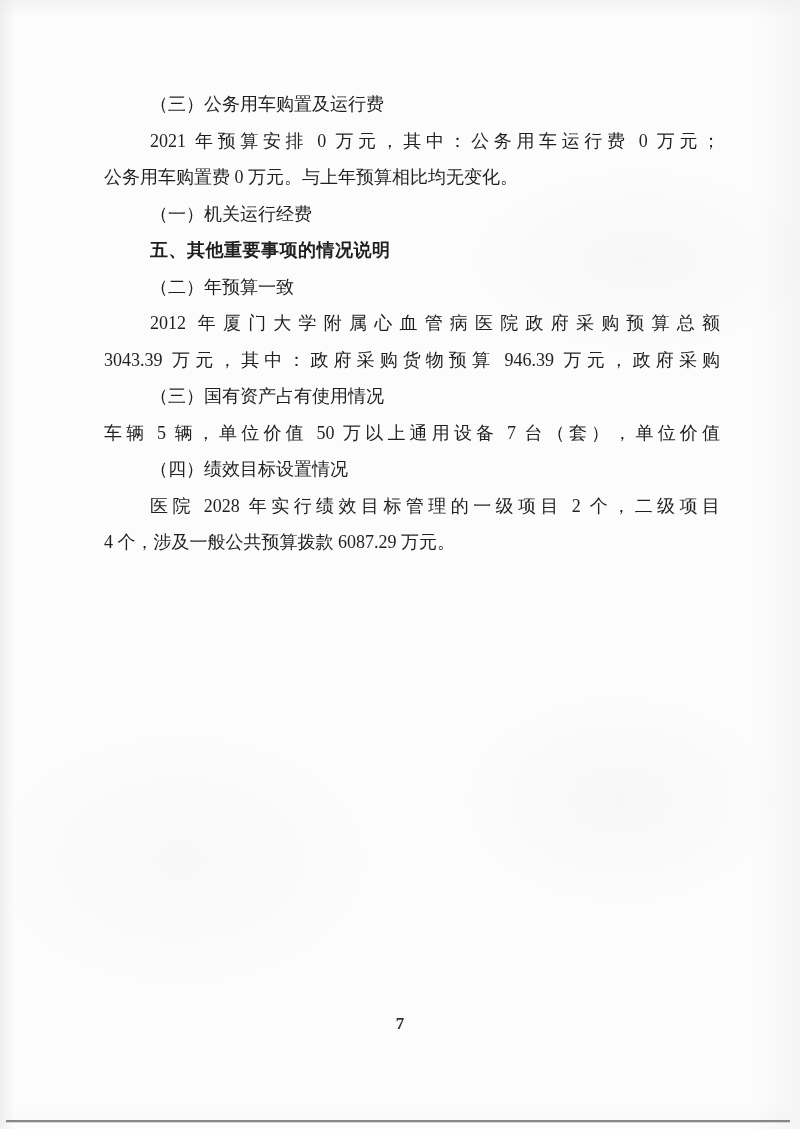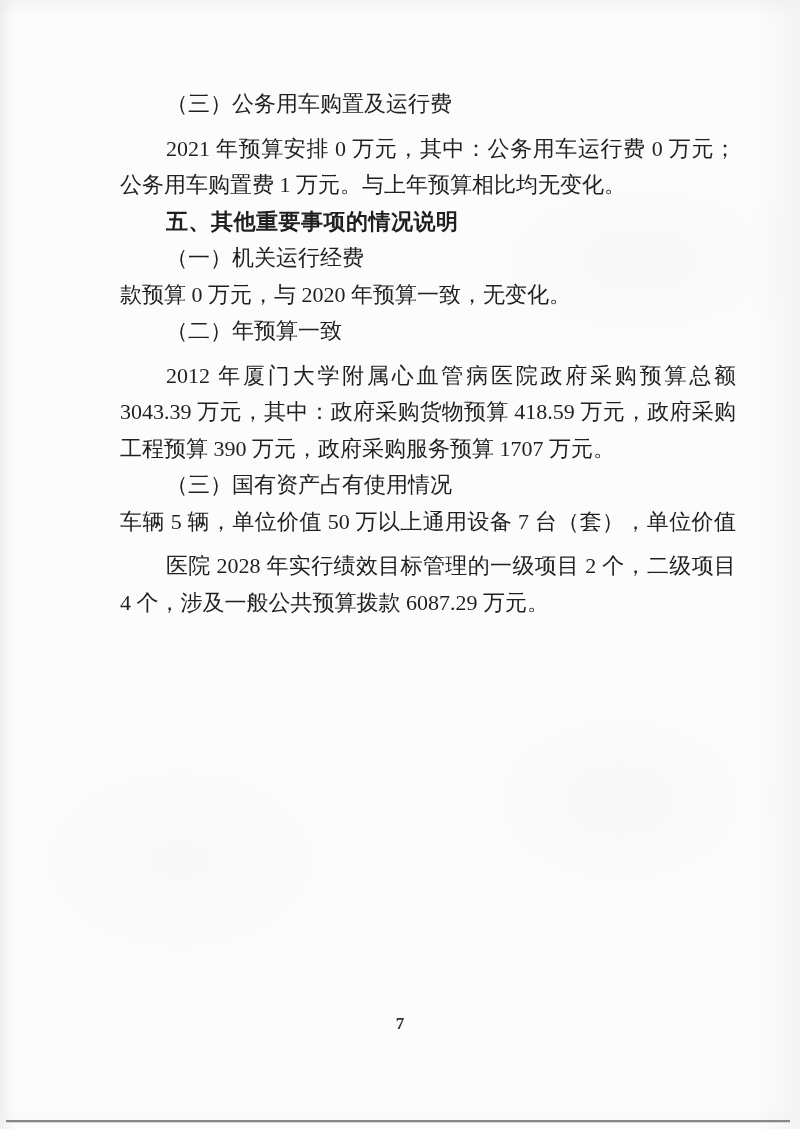--- a/index.html
+++ b/index.html
@@ -17,29 +17,29 @@
       linear-gradient(90deg, rgba(228,228,228,0.55) 0px, rgba(240,240,240,0.0) 14px),
       linear-gradient(180deg, rgba(238,238,238,0.6) 0px, rgba(245,245,245,0.0) 18px),
       linear-gradient(270deg, rgba(236,236,236,0.5) 0px, rgba(245,245,245,0.0) 45px),
       radial-gradient(260px 140px at 640px 260px, rgba(0,0,0,0.018), rgba(0,0,0,0) 70%),
       radial-gradient(300px 200px at 180px 860px, rgba(0,0,0,0.015), rgba(0,0,0,0) 70%),
       radial-gradient(240px 160px at 620px 800px, rgba(0,0,0,0.018), rgba(0,0,0,0) 70%),
       #fcfcfc;
   }
   .textblock {
     position: absolute;
-    left: 120px; top: 86px;
+    left: 104px; top: 86px;
     width: 616px;
     color: #1f1f1f;
-    font-size: 22px;
+    font-size: 18px;
     line-height: 36.5px;
   }
   .line { height: 36.5px; overflow: hidden; }
   .sub { padding-left: 46px; }
-  .first { text-indent: 46px; text-align: justify; text-align-last: justify; margin-top: 8px; }
+  .first { text-indent: 46px; text-align: justify; text-align-last: justify; }
   .mid { text-align: justify; text-align-last: justify; }
   .last { text-align: left; }
   .heading {
     padding-left: 46px;
     font-family: "Liberation Sans", "DejaVu Sans", sans-serif;
     font-weight: 700;
     letter-spacing: 0.5px;
   }
   .page-number {
     position: absolute;
@@ -59,30 +59,29 @@
     box-shadow: 0 -6px 6px rgba(0,0,0,0.05), 0 1px 0 #d8d8d8;
   }
 </style>
 </head>
 <body>
 
 <div class="page">
   <div class="textblock">
     <div class="line sub">（三）公务用车购置及运行费</div>
     <div class="line first">2021 年预算安排 0 万元，其中：公务用车运行费 0 万元；</div>
-    <div class="line last">公务用车购置费 1 万元。与上年预算相比均无变化。</div>
+    <div class="line last">公务用车购置费 0 万元。与上年预算相比均无变化。</div>
+    <div class="line sub">（一）机关运行经费</div>
     <div class="line heading">五、其他重要事项的情况说明</div>
-    <div class="line sub">（一）机关运行经费</div>
-    <div class="line last">款预算 0 万元，与 2020 年预算一致，无变化。</div>
     <div class="line sub">（二）年预算一致</div>
     <div class="line first">2012 年厦门大学附属心血管病医院政府采购预算总额</div>
-    <div class="line mid">3043.39 万元，其中：政府采购货物预算 418.59 万元，政府采购</div>
-    <div class="line last">工程预算 390 万元，政府采购服务预算 1707 万元。</div>
+    <div class="line mid">3043.39 万元，其中：政府采购货物预算 946.39 万元，政府采购</div>
     <div class="line sub">（三）国有资产占有使用情况</div>
     <div class="line mid">车辆 5 辆，单位价值 50 万以上通用设备 7 台（套），单位价值</div>
+    <div class="line sub">（四）绩效目标设置情况</div>
     <div class="line first">医院 2028 年实行绩效目标管理的一级项目 2 个，二级项目</div>
     <div class="line last">4 个，涉及一般公共预算拨款 6087.29 万元。</div>
   </div>
 
   <div class="page-number">7</div>
 
   <div class="bottom-edge"></div>
 </div>
 
 </body></html>

